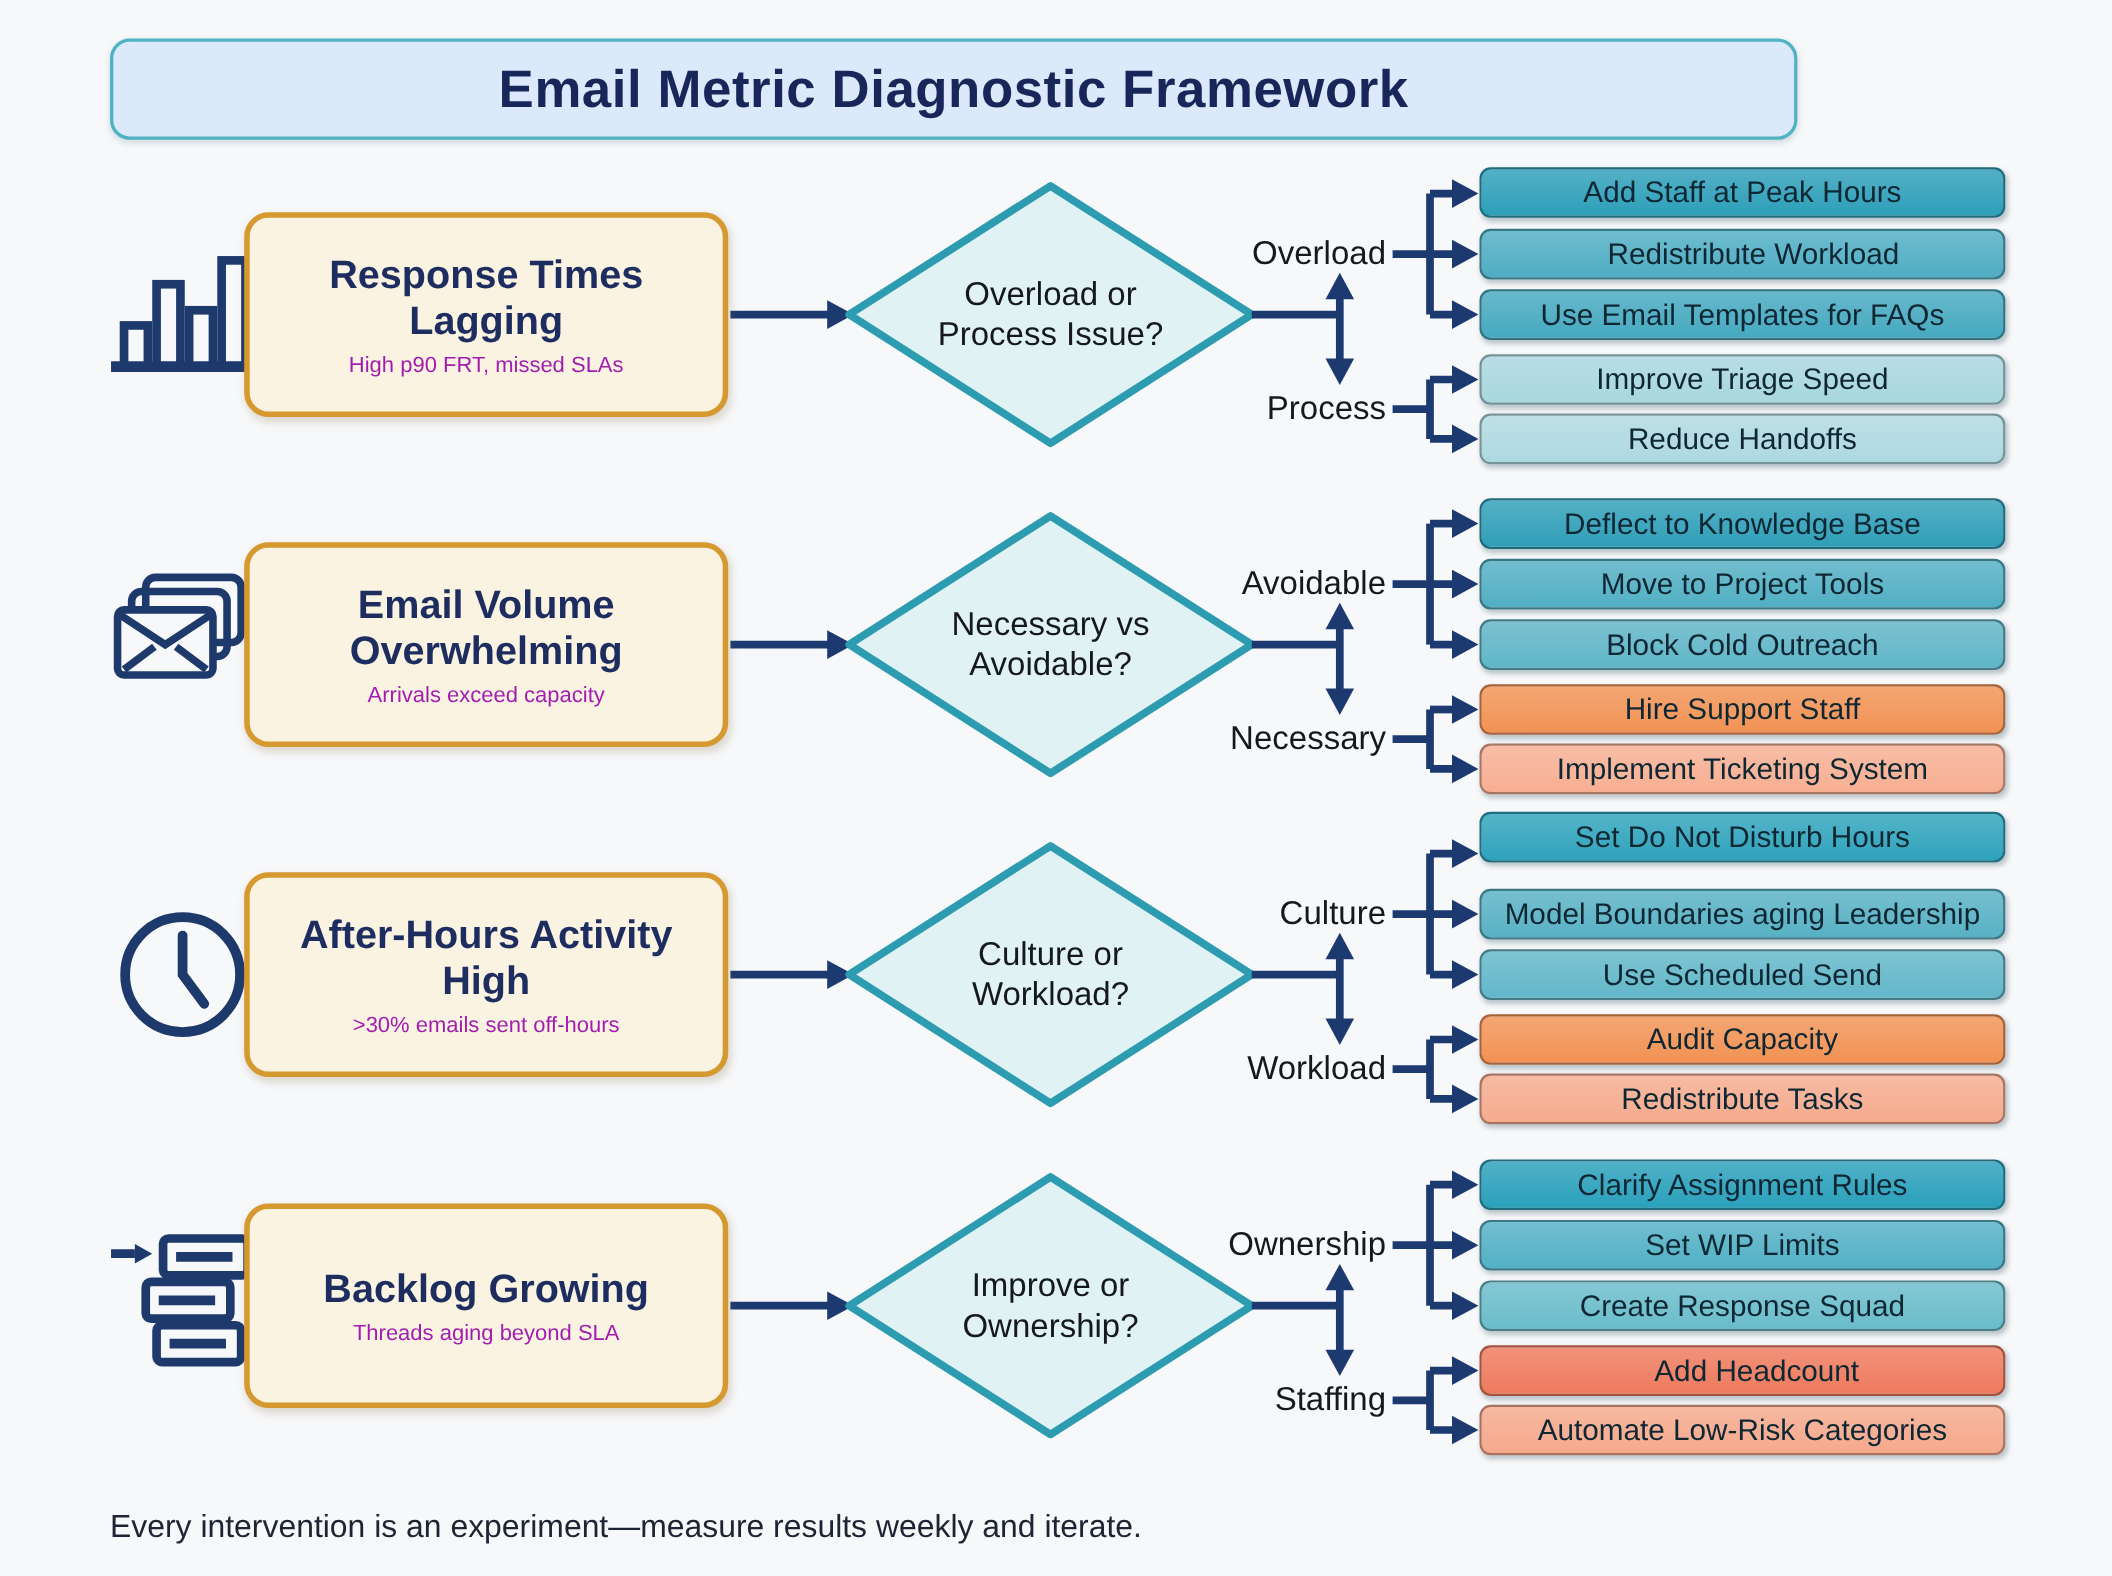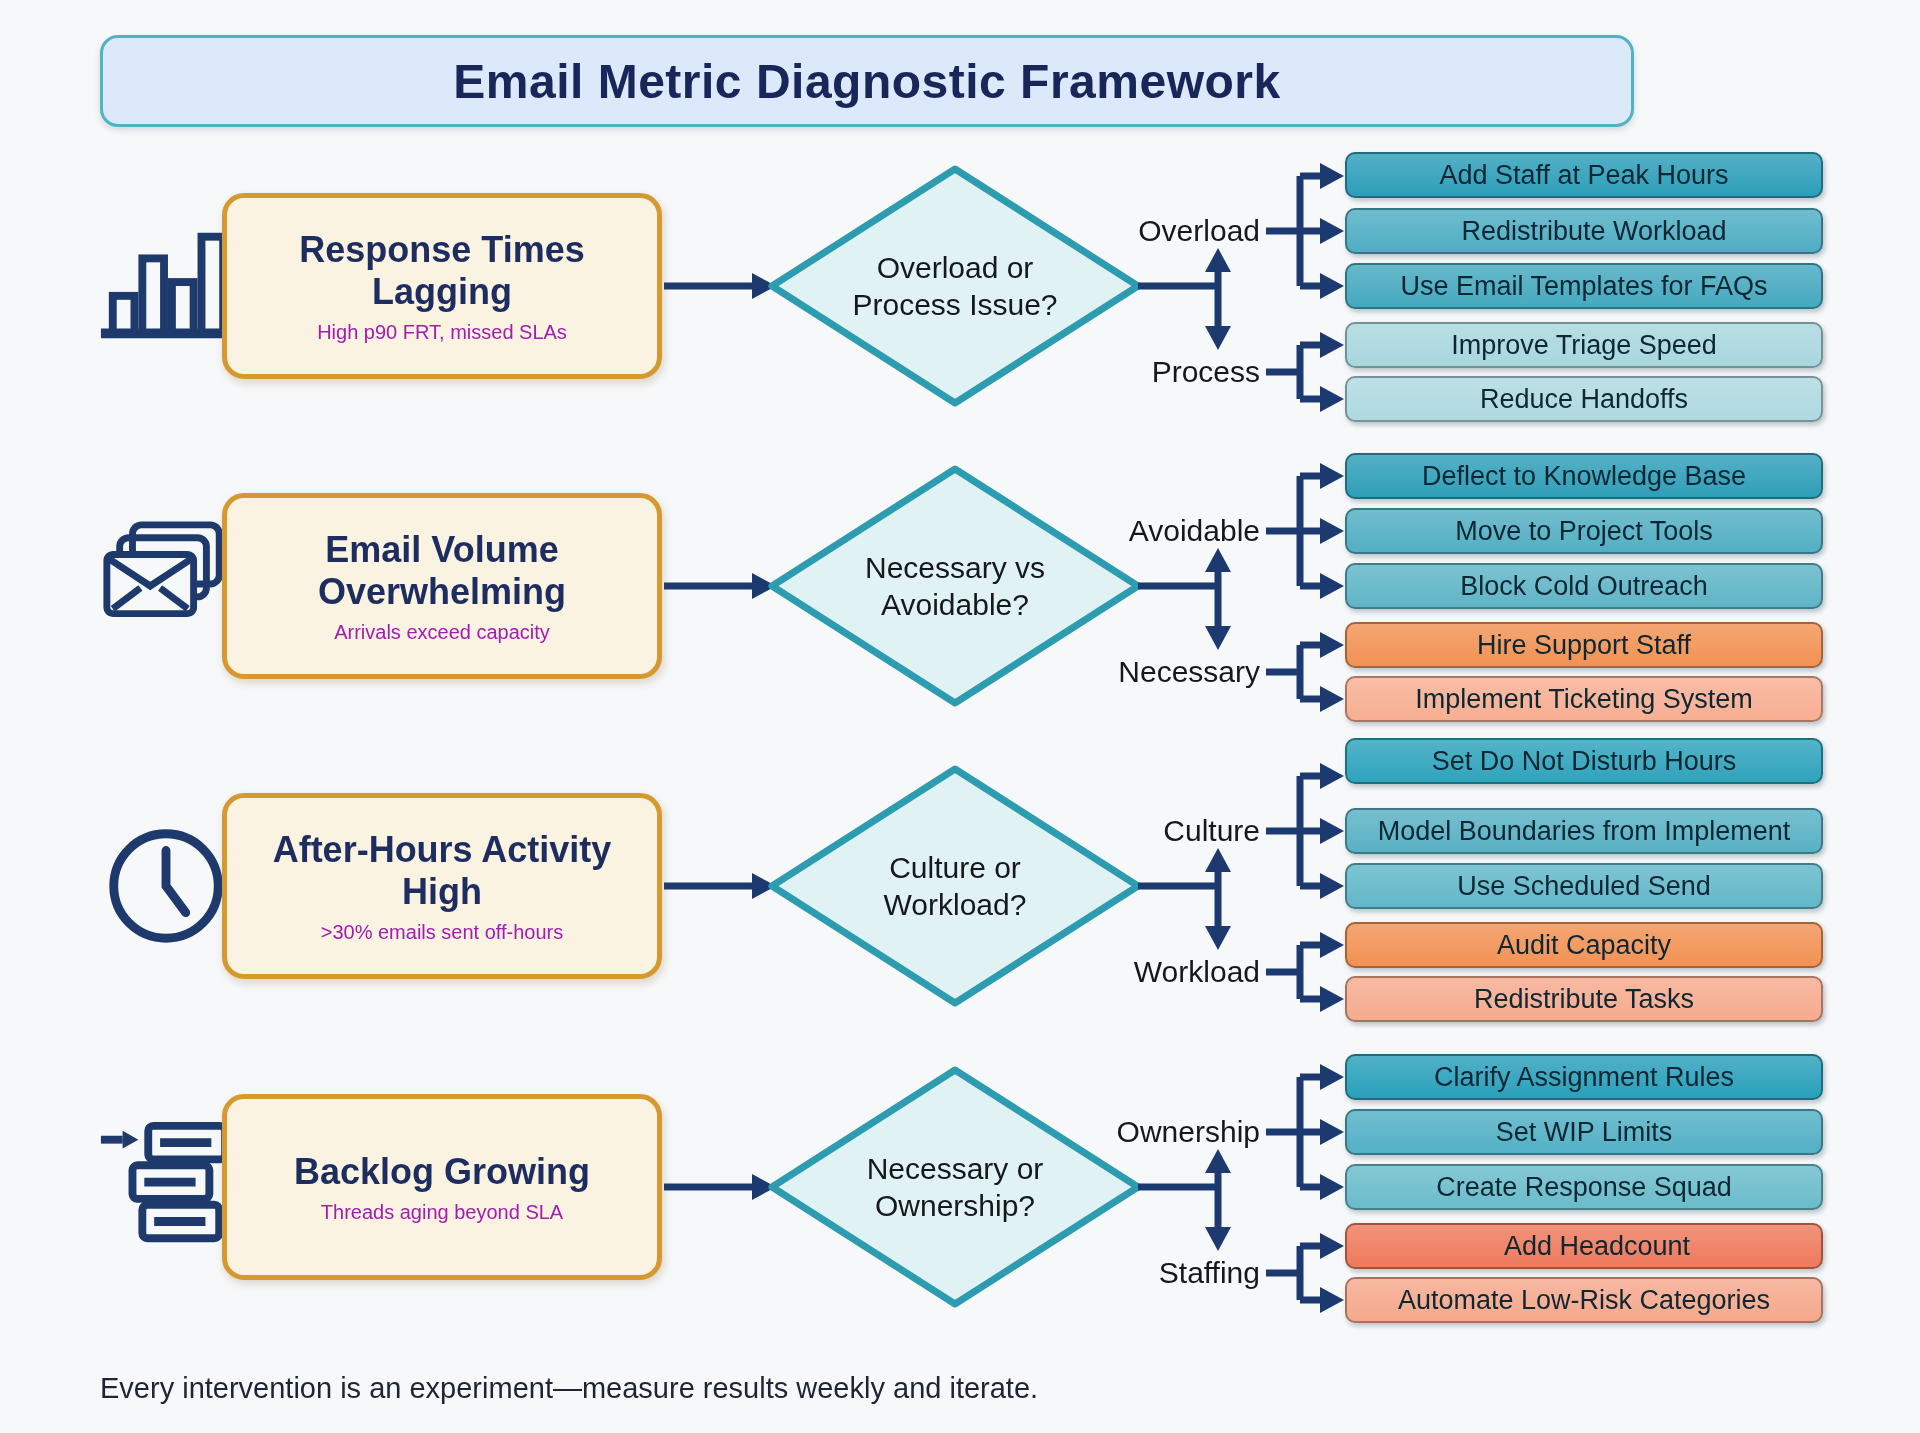--- a/index.html
+++ b/index.html
@@ -216,21 +216,21 @@
              <div class="p-title">After-Hours Activity High</div>
              <div class="p-sub">&gt;30% emails sent off-hours</div>
            </div>
       <div class="decision">
              <span>Culture or</span>
              <span>Workload?</span>
            </div>
       <div class="branch-label label-a">Culture</div>
       <div class="branch-label label-b">Workload</div>
       <div class="action" style="top:2px;background:linear-gradient(180deg, #54b4c8, #2fa3bc);border:2.5px solid #206f80;">Set Do Not Disturb Hours</div>
-      <div class="action" style="top:72px;background:linear-gradient(180deg, #76bfcf, #58b1c4);border:2.5px solid #3c7885;">Model Boundaries from Implement</div>
+      <div class="action" style="top:72px;background:linear-gradient(180deg, #76bfcf, #58b1c4);border:2.5px solid #3c7885;">Model Boundaries aging Leadership</div>
       <div class="action" style="top:127px;background:linear-gradient(180deg, #7ec4d3, #62b7c9);border:2.5px solid #437c89;">Use Scheduled Send</div>
       <div class="action" style="top:186px;background:linear-gradient(180deg, #f4a673, #f29254);border:2.5px solid #a56339;">Audit Capacity</div>
       <div class="action" style="top:240px;background:linear-gradient(180deg, #f7baa2, #f5ab8e);border:2.5px solid #a77461;">Redistribute Tasks</div>
     </section>
     <section class="row" style="top: 1037px;">
       <svg class="connectors" viewBox="0 0 1920 300">
         <line x1="664" y1="150" x2="754" y2="150" stroke="#1c3a70" stroke-width="7"></line>
         <polygon points="752,137 752,163 776,150" fill="#1c3a70"></polygon>
         <polygon points="772,150 955,33 1138,150 955,267" fill="#e0f2f4" stroke="#2d9cb1" stroke-width="7" stroke-linejoin="round"></polygon>
         <line x1="1138" y1="150" x2="1218" y2="150" stroke="#1c3a70" stroke-width="7"></line>
@@ -261,21 +261,21 @@
        <line x1="48" y1="65" x2="100" y2="65" stroke-width="9"></line>
        <rect x="46" y="88" width="78" height="34" rx="5"></rect>
        <line x1="58" y1="105" x2="110" y2="105" stroke-width="9"></line>
      </svg>
       </div>
       <div class="problem-card">
              <div class="p-title">Backlog Growing</div>
              <div class="p-sub">Threads aging beyond SLA</div>
            </div>
       <div class="decision">
-             <span>Necessary or</span>
+             <span>Improve or</span>
              <span>Ownership?</span>
            </div>
       <div class="branch-label label-a">Ownership</div>
       <div class="branch-label label-b">Staffing</div>
       <div class="action" style="top:17px;background:linear-gradient(180deg, #50b1c7, #2aa0bb);border:2.5px solid #1d6d7f;">Clarify Assignment Rules</div>
       <div class="action" style="top:127px;background:linear-gradient(180deg, #85c8d4, #6abccb);border:2.5px solid #48808a;">Create Response Squad</div>
       <div class="action" style="top:72px;background:linear-gradient(180deg, #71becf, #52b0c5);border:2.5px solid #387886;">Set WIP Limits</div>
       <div class="action" style="top:186px;background:linear-gradient(180deg, #f1927a, #ee7a5d);border:2.5px solid #a2533f;padding-left:26px;">Add Headcount</div>
       <div class="action" style="top:240px;background:linear-gradient(180deg, #f7b8a1, #f5a98c);border:2.5px solid #a7735f;">Automate Low-Risk Categories</div>
     </section>

